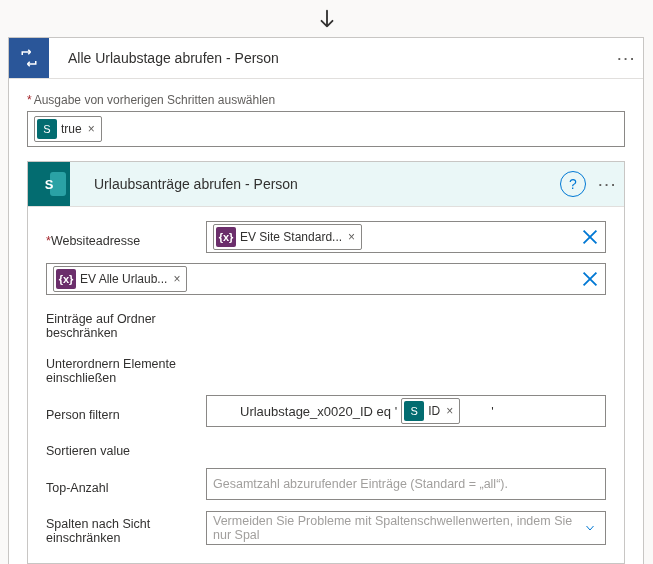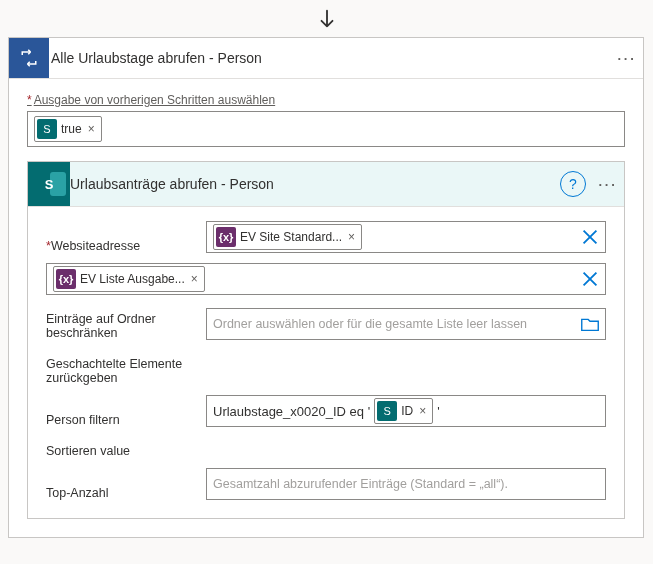--- a/index.html
+++ b/index.html
@@ -3,48 +3,48 @@
 <meta charset="utf-8">
 <style>
 * { box-sizing: border-box; margin: 0; padding: 0; }
 body { font-family: "Segoe UI", Arial, sans-serif; font-size: 13px; color: #323130; background: #faf9f8; padding: 8px; }
 .arrow-down { text-align: center; margin-bottom: 4px; }
 .arrow-down svg { width: 22px; height: 22px; }
 .outer-card { border: 1px solid #c8c6c4; background: #fff; width: 636px; }
 .outer-header { display: flex; align-items: center; height: 40px; }
 .outer-icon { width: 40px; height: 40px; background: #2a5699; display: flex; align-items: center; justify-content: center; }
 .outer-icon svg { width: 18px; height: 18px; stroke: #fff; fill: none; }
-.outer-title { flex: 1; padding-left: 2px; font-size: 14px; }
+.outer-title { flex: 1; padding-left: 19px; font-size: 14px; }
 .dots { width: 32px; text-align: center; cursor: pointer; color: #605e5c; letter-spacing: 2px; font-weight: bold; }
 .outer-body { padding: 14px 18px 18px 18px; border-top: 1px solid #e1dfdd; }
-.field-label { font-size: 12px; color: #605e5c; margin-bottom: 4px; text-decoration: underline; }
+.field-label { font-size: 12px; color: #605e5c; margin-bottom: 4px; }
 .field-label .req { color: #a4262c; margin-right: 2px; }
 .token-row { border: 1px solid #8a8886; padding: 4px 6px; display: flex; align-items: center; gap: 4px; min-height: 32px; flex-wrap: wrap; }
 .pill { display: inline-flex; align-items: center; background: #fff; border: 1px solid #8a8886; border-radius: 2px; padding: 2px 4px 2px 2px; gap: 4px; font-size: 12px; }
 .pill-icon { width: 20px; height: 20px; display: inline-flex; align-items: center; justify-content: center; color: #fff; font-size: 11px; border-radius: 2px; }
 .pill-icon.teal { background: #036c70; }
 .pill-icon.purple { background: #6b2e6b; font-weight: bold; }
 .pill-close { color: #605e5c; cursor: pointer; padding: 0 2px; }
 .inner-card { border: 1px solid #c8c6c4; margin-top: 14px; background: #fff; }
 .inner-header { display: flex; align-items: center; height: 44px; background: #eaf7f7; }
 .inner-icon { width: 42px; height: 44px; background: #036c70; display: flex; align-items: center; justify-content: center; color: #fff; font-weight: bold; font-size: 13px; position: relative; }
 .inner-icon span.s { position: relative; z-index: 2; }
 .inner-icon .shape { position: absolute; right: 4px; width: 16px; height: 24px; background: #2aa2a5; border-radius: 3px; }
-.inner-title { flex: 1; padding-left: 0; font-size: 14px; }
+.inner-title { flex: 1; padding-left: 24px; font-size: 14px; }
 .help-btn { width: 26px; height: 26px; border: 1px solid #0078d4; border-radius: 50%; color: #0078d4; display: flex; align-items: center; justify-content: center; font-size: 14px; margin-right: 6px; cursor: pointer; }
 .inner-body { padding: 14px 18px 8px 18px; border-top: 1px solid #e1dfdd; }
-.form-row { display: flex; align-items: flex-end; margin-bottom: 10px; }
+.form-row { display: flex; align-items: center; margin-bottom: 10px; }
 .form-row .lbl { width: 160px; padding-top: 7px; font-size: 12.5px; color: #323130; }
 .form-row .lbl .req { color: #a4262c; }
 .form-row .ctrl { flex: 1; }
 .input-box { border: 1px solid #8a8886; min-height: 32px; display: flex; align-items: center; padding: 2px 6px; position: relative; gap: 4px; flex-wrap: wrap; }
 .input-box.with-trail { padding-right: 30px; }
 .trail-btn { position: absolute; right: 4px; top: 50%; transform: translateY(-50%); cursor: pointer; color: #0078d4; width: 22px; height: 22px; display: flex; align-items: center; justify-content: center; }
 .placeholder { color: #a19f9d; font-size: 12.5px; }
-.text-in-box { font-size: 13px; }
+.text-in-box { font-size: 13px; margin-left: 27px; }
 .chev svg { width: 12px; height: 12px; }
 </style>
 </head>
 <body>
 
 <div class="arrow-down">
   <svg viewBox="0 0 24 24">
       <path d="M12 3 L12 20 M6 14 L12 20 L18 14" stroke="#323130" stroke-width="2" fill="none" stroke-linecap="round" stroke-linejoin="round"></path>
     </svg>
 </div>
@@ -101,48 +101,38 @@
                 </span>
             </div>
           </div>
         </div>
 
         <div class="form-row">
           <div class="ctrl">
             <div class="input-box with-trail">
               <span class="pill">
                 <span class="pill-icon purple">{x}</span>
-                <span>EV Liste Ausgabe...</span>
+                <span>EV Alle Urlaub...</span>
                 <span class="pill-close">×</span>
               </span>
               <span class="trail-btn">
                   <svg viewBox="0 0 24 24">
                     <path d="M5 5 L19 19 M19 5 L5 19" stroke="#0078d4" stroke-width="2"></path>
                   </svg>
                 </span>
             </div>
           </div>
         </div>
 
         <div class="form-row">
           <div class="lbl">Einträge auf Ordner beschränken</div>
-          <div class="ctrl">
-            <div class="input-box with-trail">
-              <span class="placeholder">Ordner auswählen oder für die gesamte Liste leer lassen</span>
-              <span class="trail-btn">
-                  <svg viewBox="0 0 24 24">
-                    <path d="M3 7 L3 19 L21 19 L21 9 L12 9 L10 7 Z" fill="none" stroke="#0078d4" stroke-width="1.5"></path>
-                  </svg>
-                </span>
-            </div>
-          </div>
         </div>
 
         <div class="form-row">
-          <div class="lbl">Geschachtelte Elemente zurückgeben</div>
+          <div class="lbl">Unterordnern Elemente einschließen</div>
         </div>
 
         <div class="form-row">
           <div class="lbl">Person filtern</div>
           <div class="ctrl">
             <div class="input-box">
               <span class="text-in-box">Urlaubstage_x0020_ID eq '</span>
               <span class="pill">
                 <span class="pill-icon teal">S</span>
                 <span>ID</span>
@@ -159,17 +149,30 @@
 
         <div class="form-row">
           <div class="lbl">Top-Anzahl</div>
           <div class="ctrl">
             <div class="input-box">
               <span class="placeholder">Gesamtzahl abzurufender Einträge (Standard = „all“).</span>
             </div>
           </div>
         </div>
 
+        <div class="form-row">
+          <div class="lbl">Spalten nach Sicht einschränken</div>
+          <div class="ctrl">
+            <div class="input-box with-trail">
+              <span class="placeholder">Vermeiden Sie Probleme mit Spaltenschwellenwerten, indem Sie nur Spal</span>
+              <span class="trail-btn chev">
+                  <svg viewBox="0 0 24 24">
+                    <path d="M5 8 L12 16 L19 8" fill="none" stroke="#0078d4" stroke-width="2"></path>
+                  </svg>
+                </span>
+            </div>
+          </div>
+        </div>
 
       </div>
     </div>
   </div>
 </div>
 
 </body></html>

